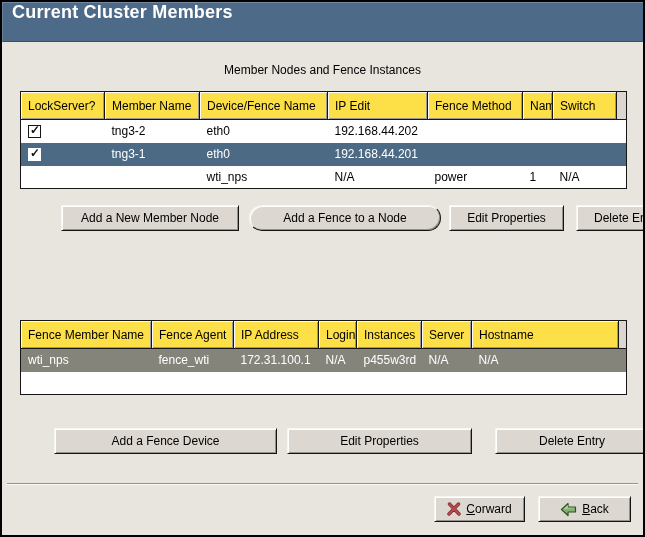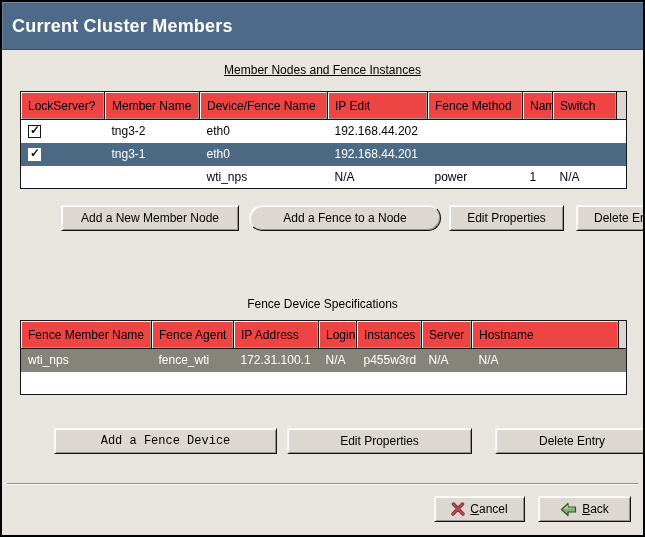--- a/index.html
+++ b/index.html
@@ -8,47 +8,47 @@
     font-family: "Liberation Sans", sans-serif;
     background:#e8e5de;
   }
   .window {
     position:relative; width:645px; height:537px;
     background:#e8e5de;
     border:2px solid #000;
     overflow:hidden;
   }
   .titlebar {
-    position:absolute; top:0; left:0; right:0; height:48px;
+    position:absolute; top:0; left:0; right:0; height:40px;
     background:#4d6a88;
     box-shadow: inset 0 1px 0 rgba(255,255,255,.22), inset 1px 0 0 rgba(255,255,255,.15), inset 0 -1px 0 rgba(0,0,0,.25);
-    display:flex; align-items:center; padding-left:10px;
+    display:flex; align-items:flex-start; padding-left:10px;
   }
   .titlebar .title {
     color:#fff; font-size:18px; font-weight:bold; letter-spacing:.2px;
   }
   .caption {
     position:absolute; left:0; right:0; text-align:center;
     font-size:12px; color:#000;
   }
-  .cap1 { top:61px;text-decoration:underline; }
+  .cap1 { top:61px; }
   .cap2 { top:295px; }
 
   table.grid {
     position:absolute; left:18px; width:607px;
     border-collapse:collapse; table-layout:fixed;
     border:1px solid #161616;
     background:#fff;
     font-size:12px;
   }
   .t1 { top:89px; }
   .t2 { top:318px; }
   table.grid th {
     height:28px;
-    background:#ef4444;
+    background:#fde047;
     border:1px solid #161616;
     box-shadow: inset 1px 1px 0 #fbfaf7, inset -1px -1px 0 #9c9890;
     font-weight:normal; font-size:12px; text-align:left;
     padding:0 2px 0 7px; white-space:nowrap; overflow:hidden;
   }
   table.grid th.filler { box-shadow:none; background:#dbd7d0; border-left:none; }
   table.grid td {
     height:23px; padding:0 2px 0 7px;
     white-space:nowrap; overflow:hidden;
     background:#fff; color:#000;
@@ -79,21 +79,21 @@
     box-shadow: inset 1px 1px 0 #fff, inset -1px -1px 0 #96928b;
     font-family:"Liberation Sans", sans-serif;
     font-size:12px; color:#000;
     display:flex; align-items:center; justify-content:center;
     cursor:default;
   }
   .row1 .b1 { width:178px; }
   .row1 .b2 { width:192px; margin-left:10px;border-radius:13px; }
   .row1 .b3 { width:115px; margin-left:8px; }
   .row1 .b4 { width:102px; margin-left:12px; }
-  .row2 .b1 { width:223px;font-family:Liberation Mono, monospace; }
+  .row2 .b1 { width:223px; }
   .row2 .b2 { width:185px; margin-left:10px; }
   .row2 .b3 { width:154px; margin-left:23px; }
 
   .separator {
     position:absolute; top:481px; left:5px; width:631px; height:2px;
     border-top:1px solid #96928b; border-bottom:1px solid #fbfaf7;
   }
   .footer {
     position:absolute; top:494px; left:0; right:0;
     display:flex; justify-content:flex-end; align-items:center;
@@ -178,21 +178,20 @@
     </tbody>
   </table>
 
   <div class="btnrow row1">
     <button class="gbtn b1">Add a New Member Node</button>
     <button class="gbtn b2">Add a Fence to a Node</button>
     <button class="gbtn b3">Edit Properties</button>
     <button class="gbtn b4">Delete Entry</button>
   </div>
 
-  <div class="caption cap2">Fence Device Specifications</div>
 
   <table class="grid t2">
     <colgroup>
       <col style="width:131px">
         <col style="width:82px">
         <col style="width:85px">
         <col style="width:38px">
       <col style="width:65px">
         <col style="width:50px">
         <col style="width:147px">
@@ -236,21 +235,21 @@
   <div class="separator"></div>
 
   <div class="footer">
     <button class="gbtn btn-cancel">
       <span class="ico">
         <svg width="14" height="14" viewBox="0 0 14 14">
           <path d="M2.5 2 L12 12 M11.5 2 L2 12" stroke="#7e2a2e" stroke-width="3.4" stroke-linecap="round" fill="none"></path>
           <path d="M2.5 2 L12 12 M11.5 2 L2 12" stroke="#b8494f" stroke-width="2" stroke-linecap="round" fill="none"></path>
         </svg>
       </span>
-      <span><span class="mn">C</span><span>ancel</span></span>
+      <span><span class="mn">C</span><span>orward</span></span>
     </button>
     <button class="gbtn btn-back">
       <span class="ico">
         <svg width="17" height="15" viewBox="0 0 17 15">
           <path d="M8 1.5 L1.5 7.5 L8 13.5 L8 10 L15.5 10 L15.5 5 L8 5 Z" fill="#86b174" stroke="#2c521f" stroke-width="1.2" stroke-linejoin="round"></path>
           <path d="M8 2.8 L3.2 7.2 L15 6 L15 5.8 L8 5.8 Z" fill="#b9d4ac" opacity="0.8"></path>
         </svg>
       </span>
       <span><span class="mn">B</span><span>ack</span></span>
     </button>

